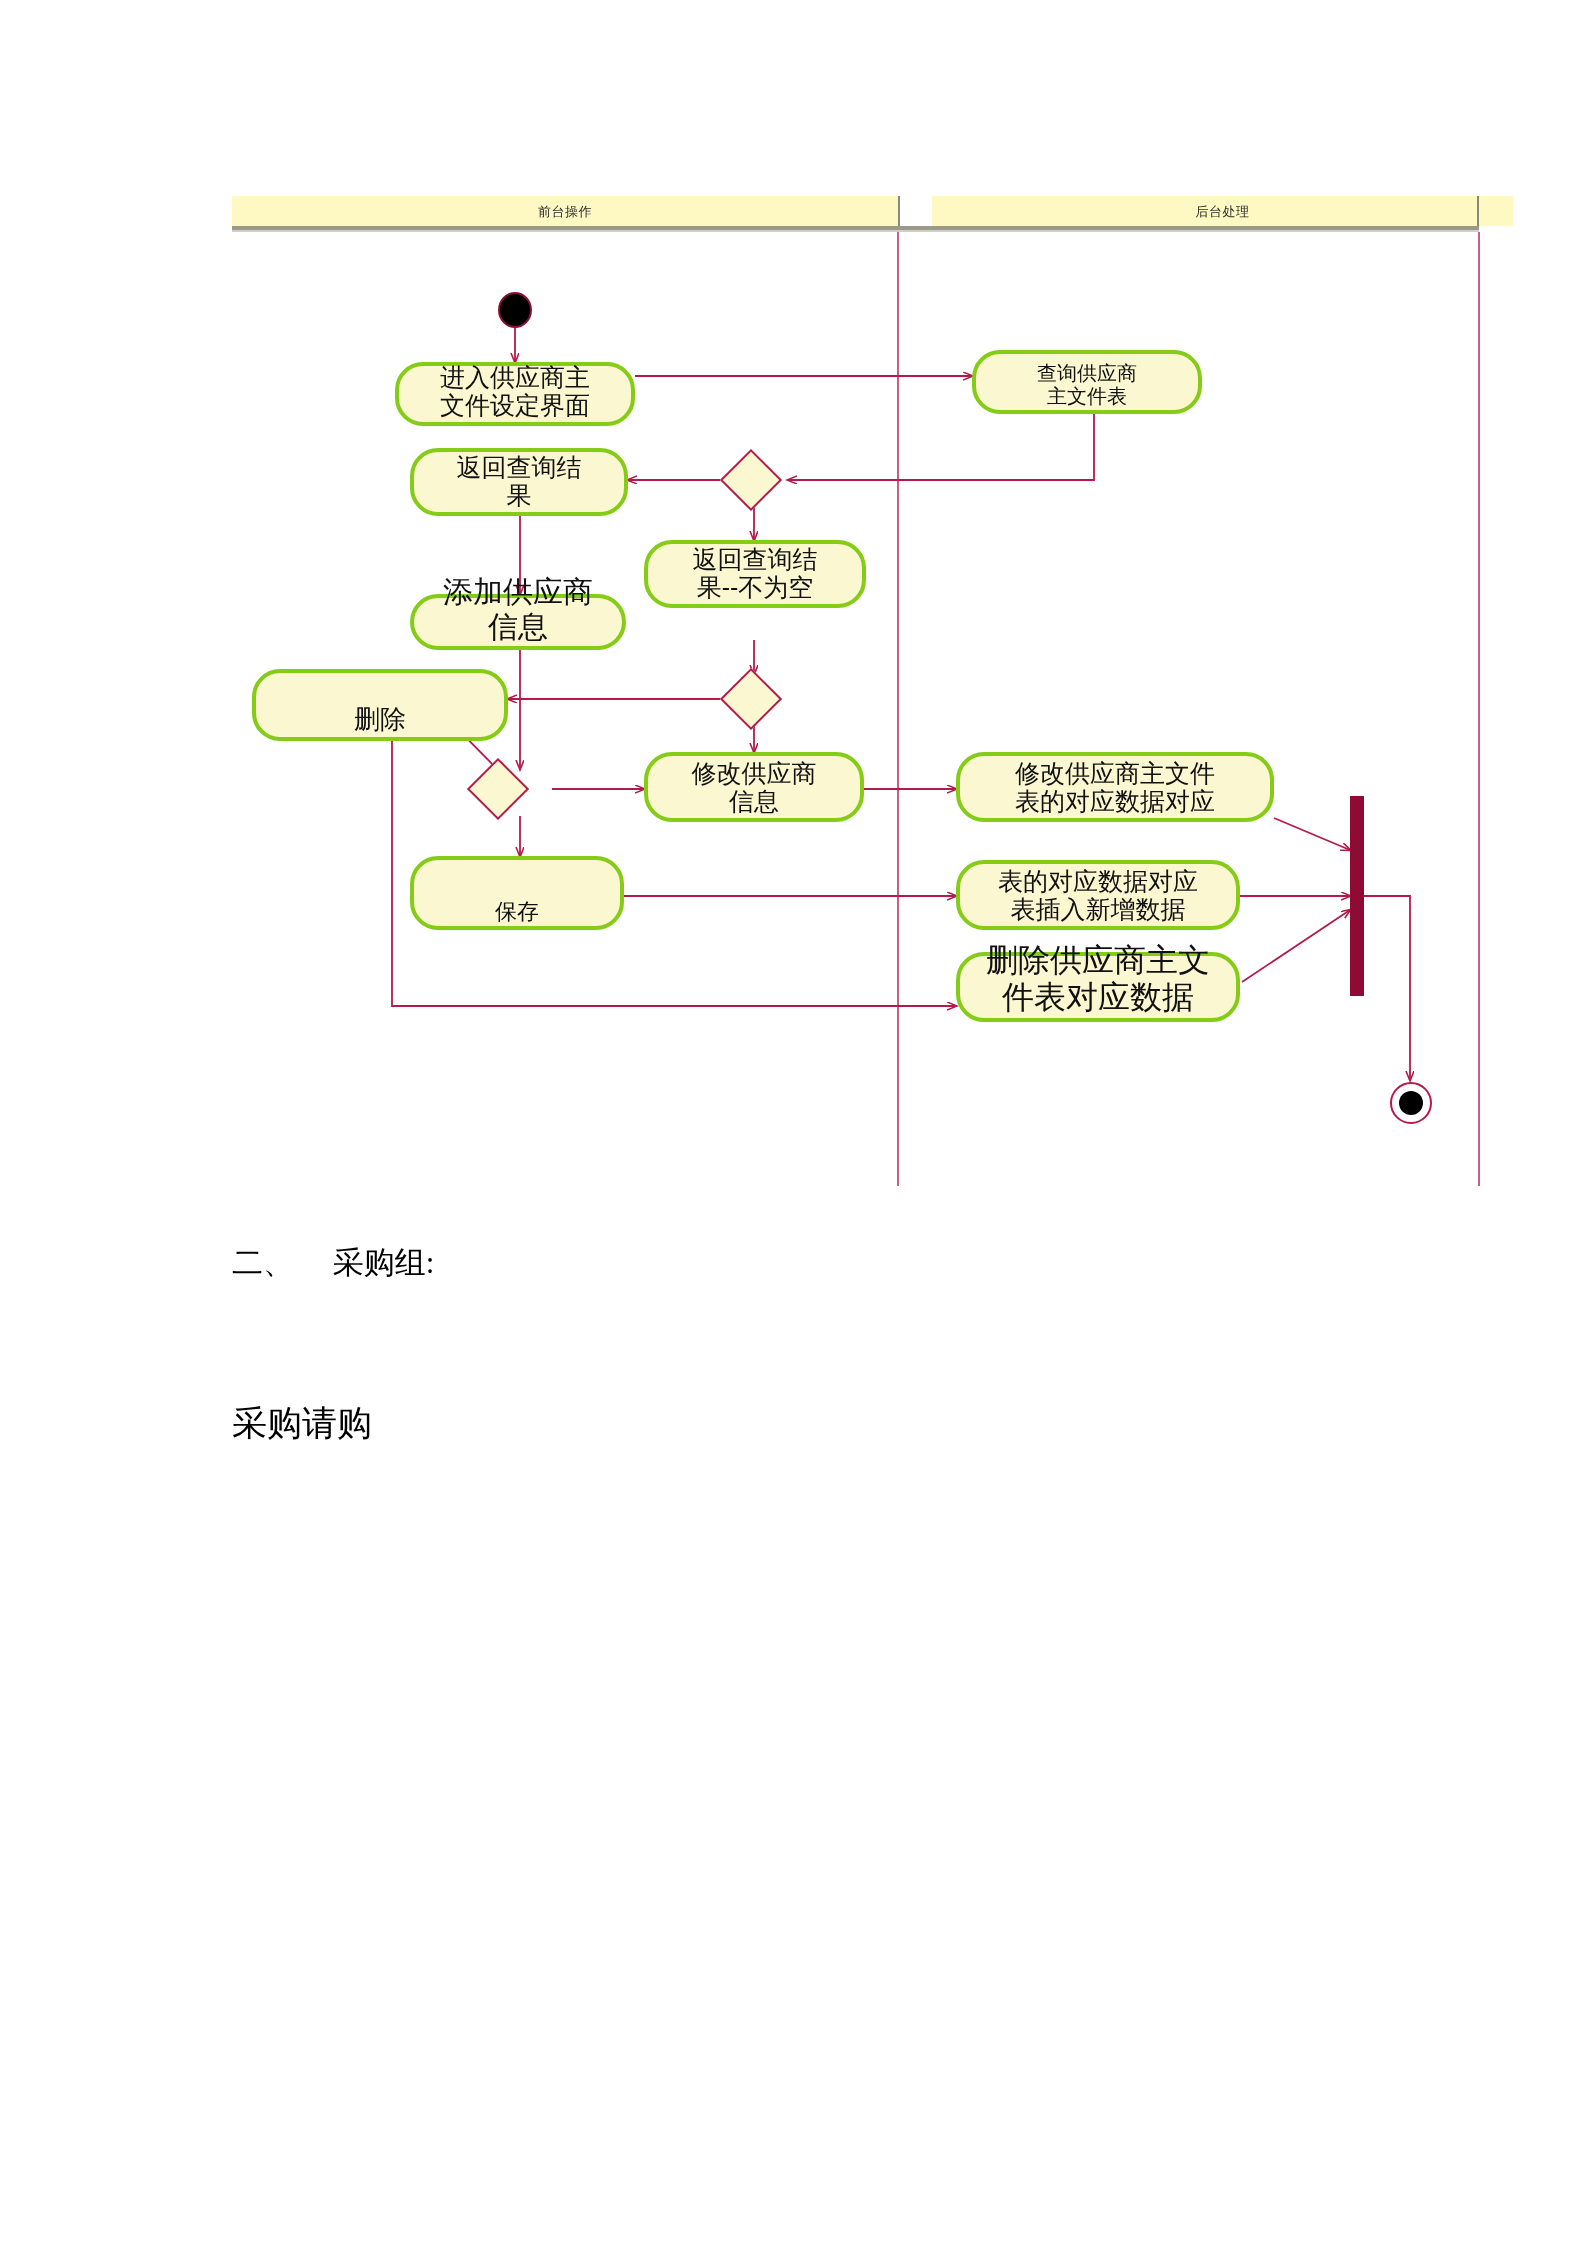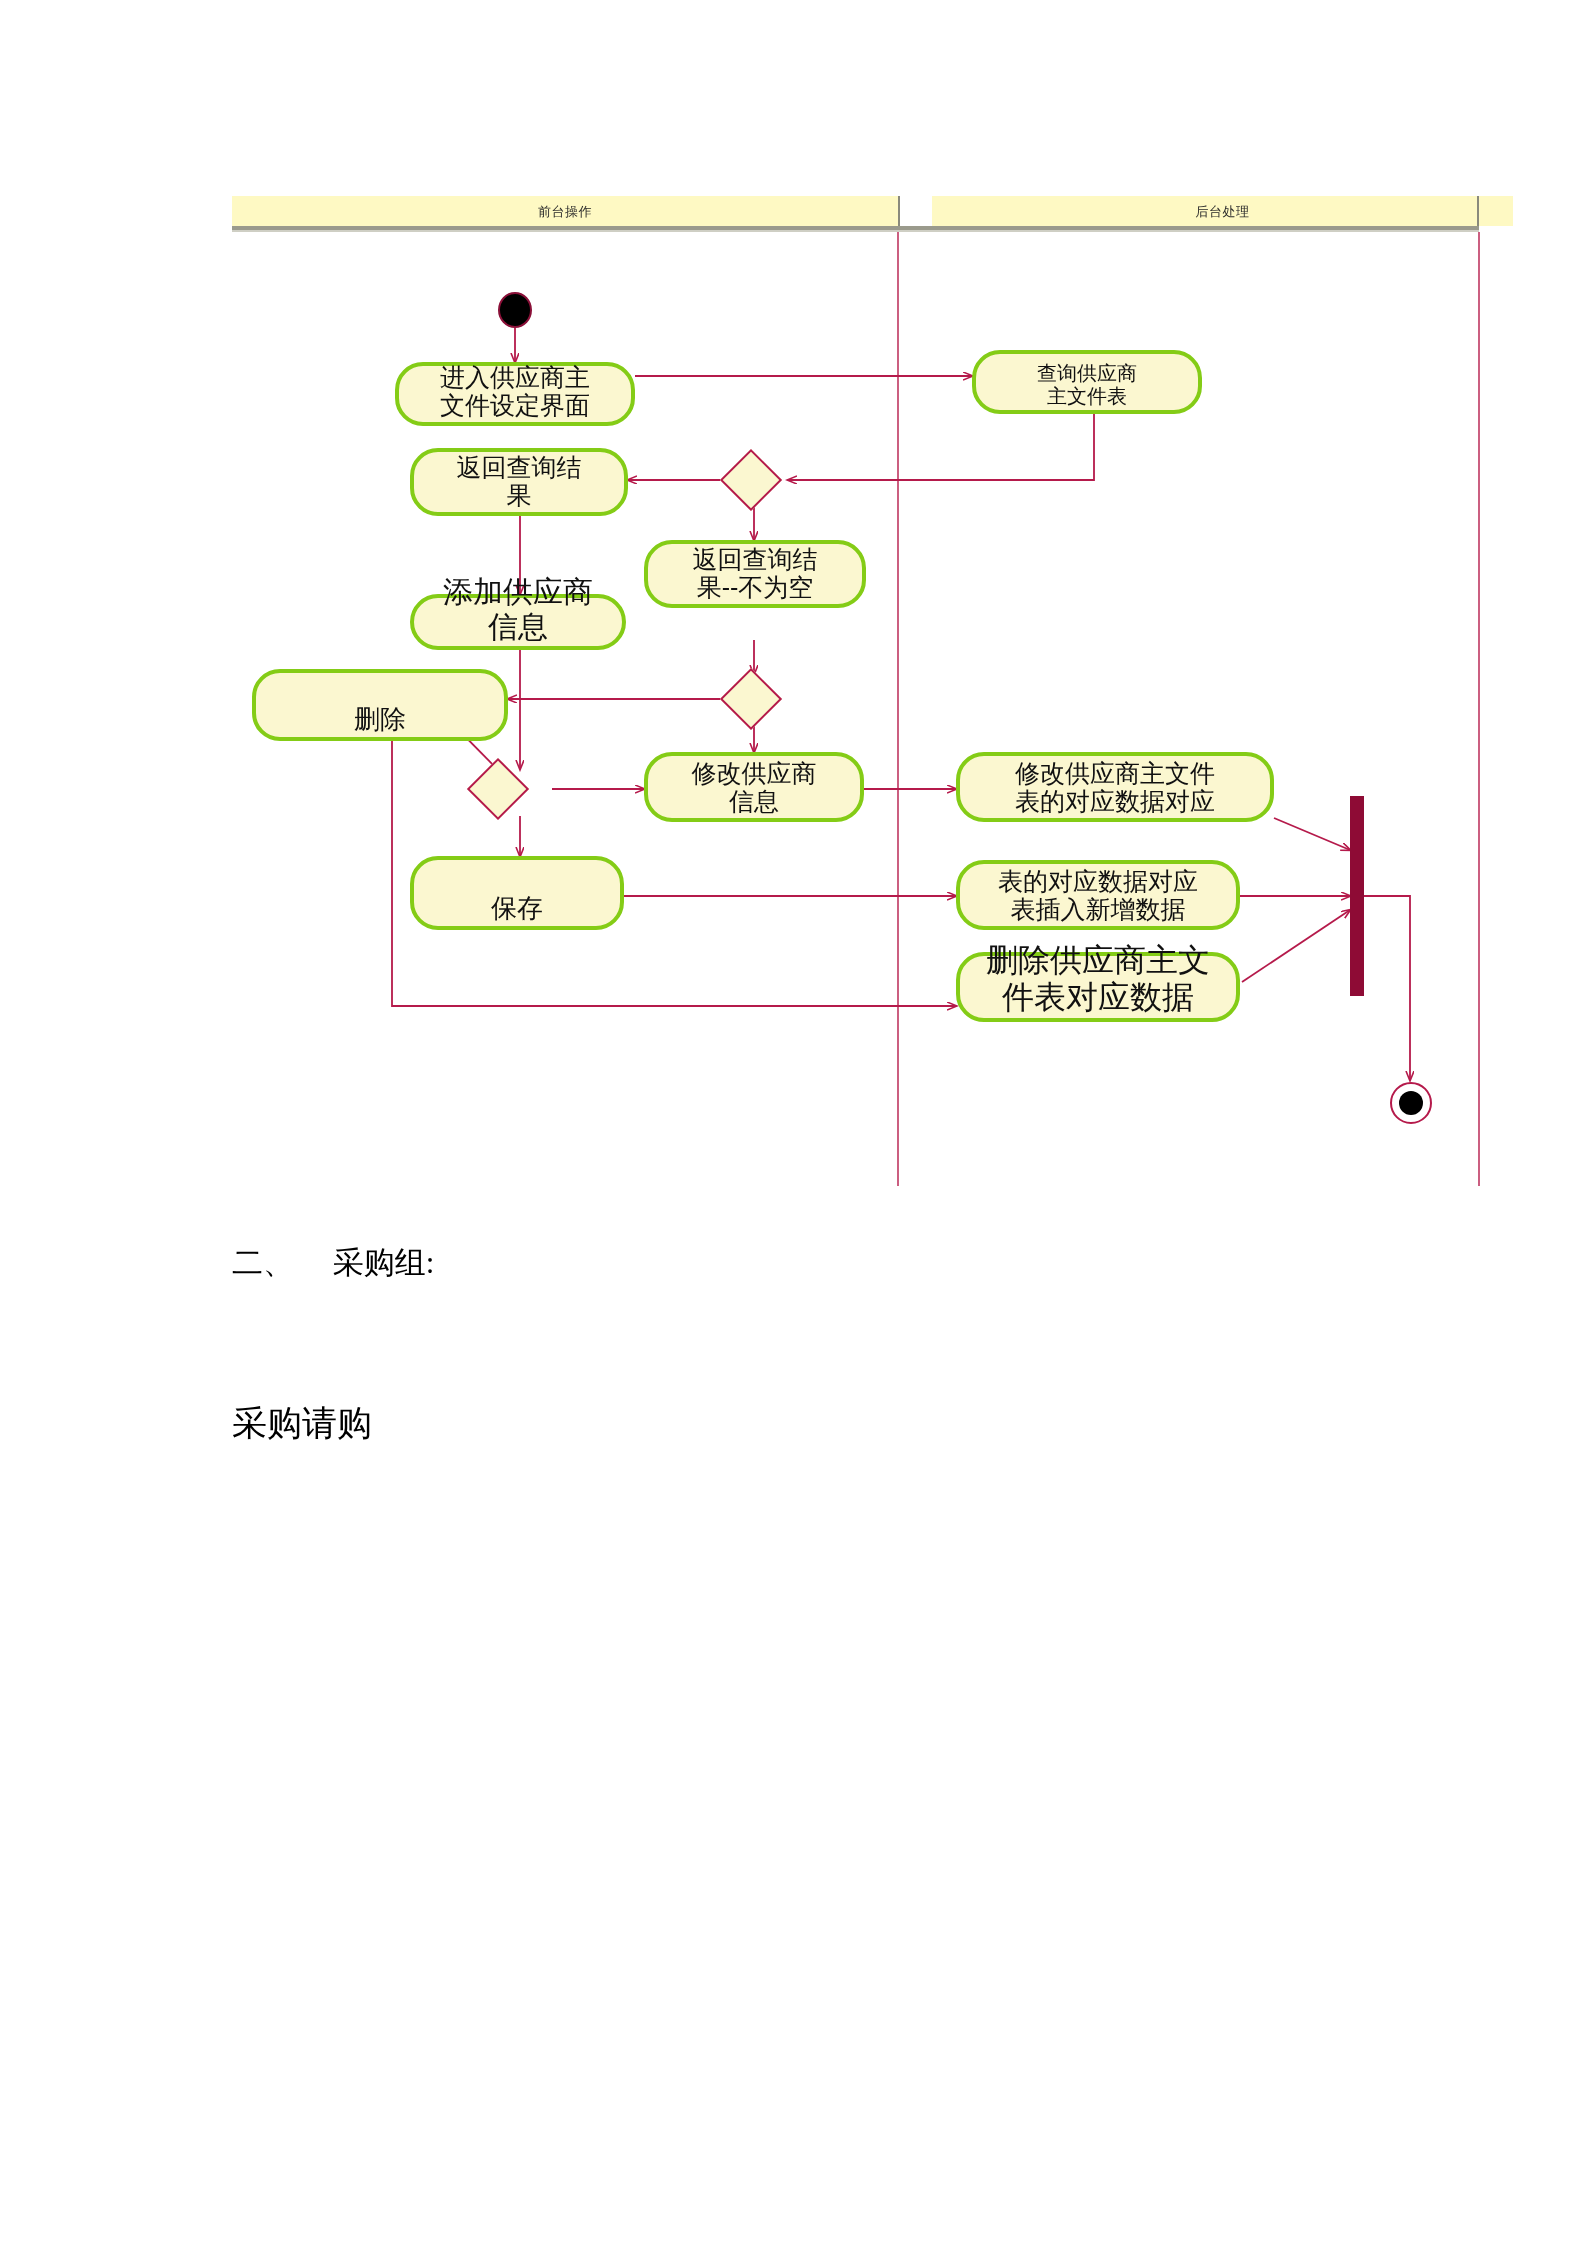--- a/index.html
+++ b/index.html
@@ -261,21 +261,21 @@
     <div class="node" style="left:412px; top:556px; width:220px; height:70px; font-size:25px;">
       <span>修改供应商
 信息</span>
     </div>
 
     <div class="node" style="left:724px; top:556px; width:318px; height:70px; font-size:25px;">
       <span>修改供应商主文件
 表的对应数据对应</span>
     </div>
 
-    <div class="node" style="left:178px; top:660px; width:214px; height:74px; font-size:26px;">
+    <div class="node" style="left:178px; top:660px; width:214px; height:74px; font-size:22px;">
       <span>保存</span>
     </div>
 
     <div class="node" style="left:724px; top:664px; width:284px; height:70px; font-size:25px;">
       <span>表的对应数据对应
 表插入新增数据</span>
     </div>
 
     <div class="node" style="left:724px; top:756px; width:284px; height:70px; font-size:32px;">
       <span>删除供应商主文

